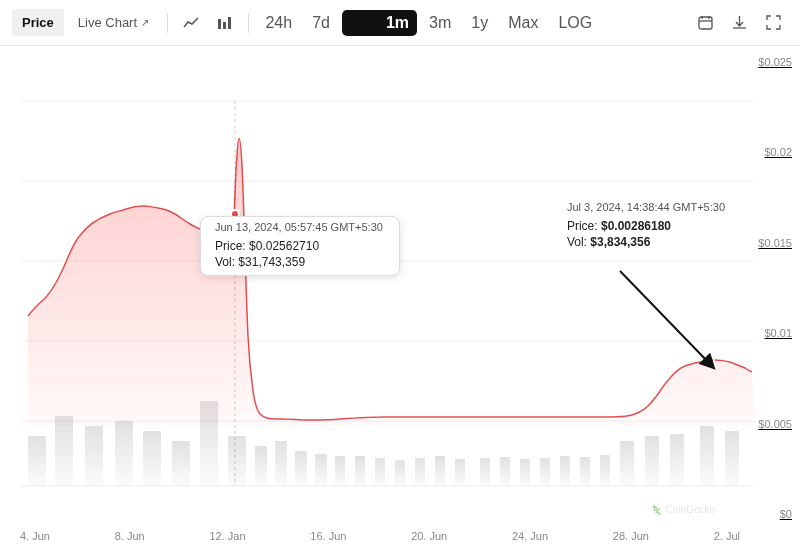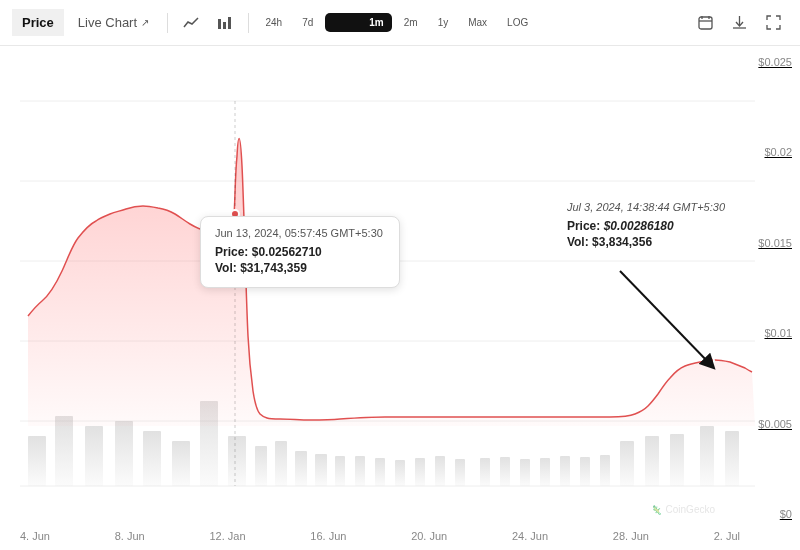--- a/index.html
+++ b/index.html
@@ -62,21 +62,21 @@
       align-items: center;
       justify-content: center;
       border-radius: 6px;
       cursor: pointer;
       color: #555;
       font-size: 14px;
     }
 
     .time-btn {
       padding: 4px 8px;
-      font-size: 10px;
+      font-size: 16px;
       color: #555;
       cursor: pointer;
       border-radius: 5px;
     }
     .time-btn.active {
       background: #111;
       color: #fff;
       font-weight: 600;
       padding-left: 44px;
     }
@@ -130,52 +130,51 @@
     }
 
     
     .tooltip-1 {
       position: absolute;
       left: 200px;
       top: 170px;
       background: #fff;
       border: 1px solid #ddd;
       border-radius: 8px;
-      padding: 10px 14px;
+      padding: 4px 14px;
       font-size: 12px;
       box-shadow: 0 2px 8px rgba(0,0,0,0.12);
       min-width: 200px;
     }
     .tooltip-date {
       font-size: 11px;
       color: #555;
       margin-bottom: 6px;
     }
     .tooltip-row {
       font-size: 12px;
       color: #222;
       margin: 2px 0;
     }
     .tooltip-row span {
-      font-weight: 700;
+      font-weight: 400;
     }
 
     
     .tooltip-2 {
       position: absolute;
       right: 75px;
       top: 155px;
       font-size: 12px;
       color: #222;
     }
     .tooltip-2 .tooltip-date {
       font-size: 11px;
       color: #555;
       margin-bottom: 6px;
-      font-style: italic;
     }
 
     
     .arrow-svg {
       position: absolute;
       top: 0;
       left: 0;
       width: 100%;
       height: 100%;
       pointer-events: none;
@@ -218,21 +217,21 @@
         <rect x="6" y="7" width="3" height="7" fill="#555"></rect>
         <rect x="11" y="2" width="3" height="12" fill="#555"></rect>
       </svg>
     </div>
 
     <div class="nav-separator"></div>
 
     <div class="time-btn">24h</div>
     <div class="time-btn">7d</div>
     <div class="time-btn active">1m</div>
-    <div class="time-btn">2m</div>
+    <div class="time-btn">3m</div>
     <div class="time-btn">1y</div>
     <div class="time-btn">Max</div>
     <div class="time-btn">LOG</div>
 
     <div class="nav-spacer"></div>
 
     <div class="nav-icon-btn">
       <svg width="15" height="15" viewBox="0 0 15 15" fill="none">
         <rect x="1" y="2" width="13" height="12" rx="2" stroke="#555" stroke-width="1.3" fill="none"></rect>
         <line x1="1" y1="6" x2="14" y2="6" stroke="#555" stroke-width="1.3"></line>
@@ -414,21 +413,21 @@
       <div class="tooltip-row">
         <span>Vol:</span>
         <span>$31,743,359</span>
       </div>
     </div>
 
     <div class="tooltip-2">
       <div class="tooltip-date">Jul 3, 2024, 14:38:44 GMT+5:30</div>
       <div class="tooltip-row">
         <span>Price:</span>
-        <span style="font-weight:600;font-style:italic;">$0.00286180</span>
+        <span style="font-weight:600;">$0.00286180</span>
       </div>
       <div class="tooltip-row">
         <span>Vol:</span>
         <span style="font-weight:600;">$3,834,356</span>
       </div>
     </div>
 
     <svg class="arrow-svg" viewBox="0 0 800 504">
 
       <defs>

